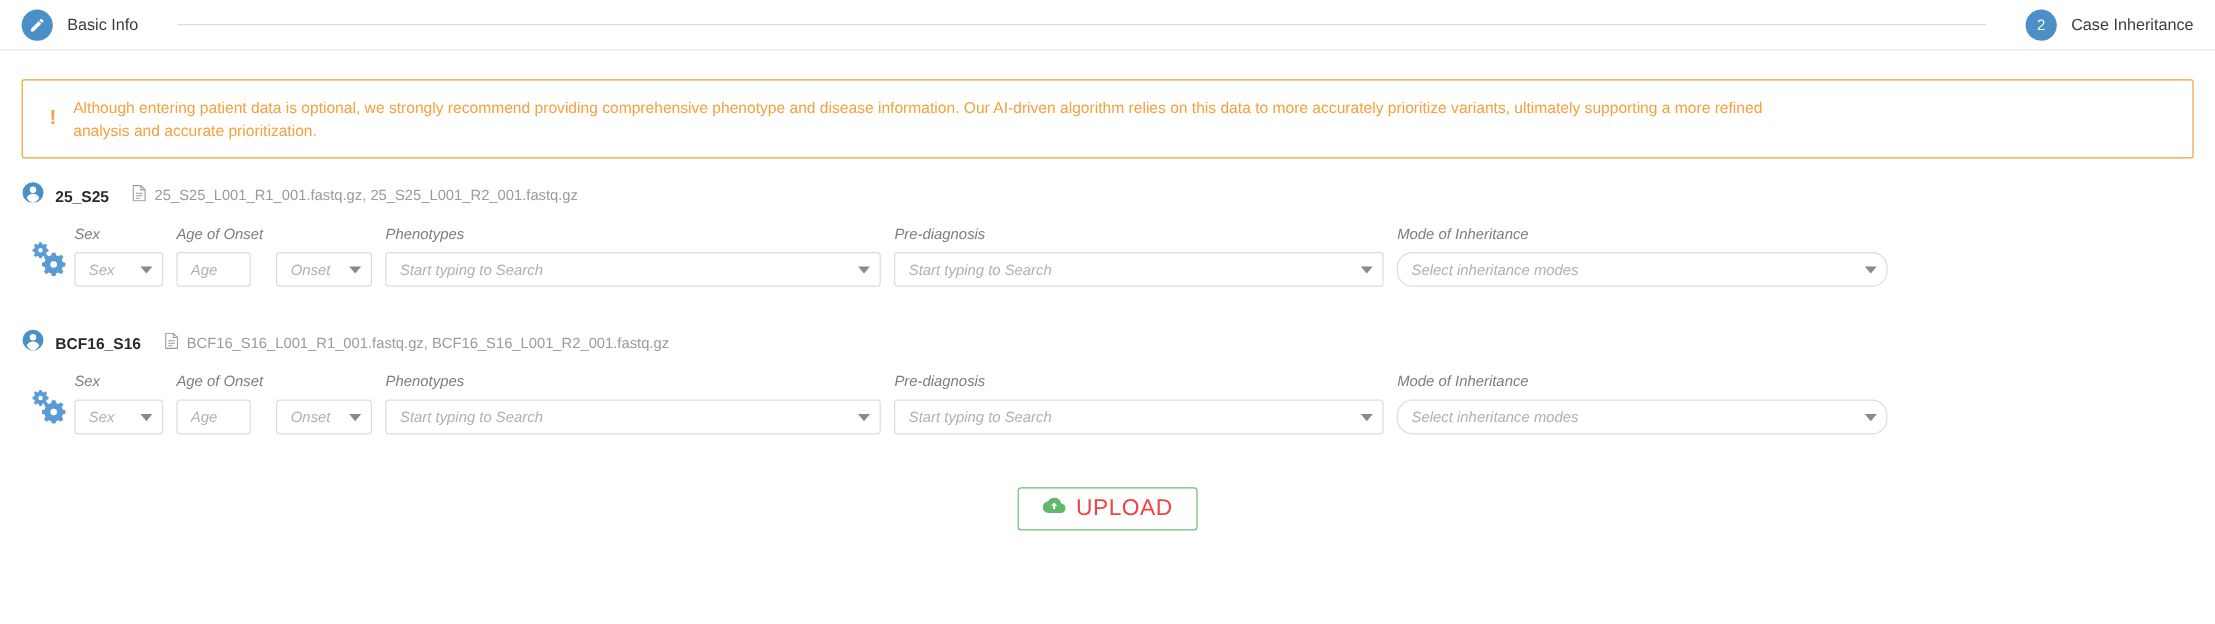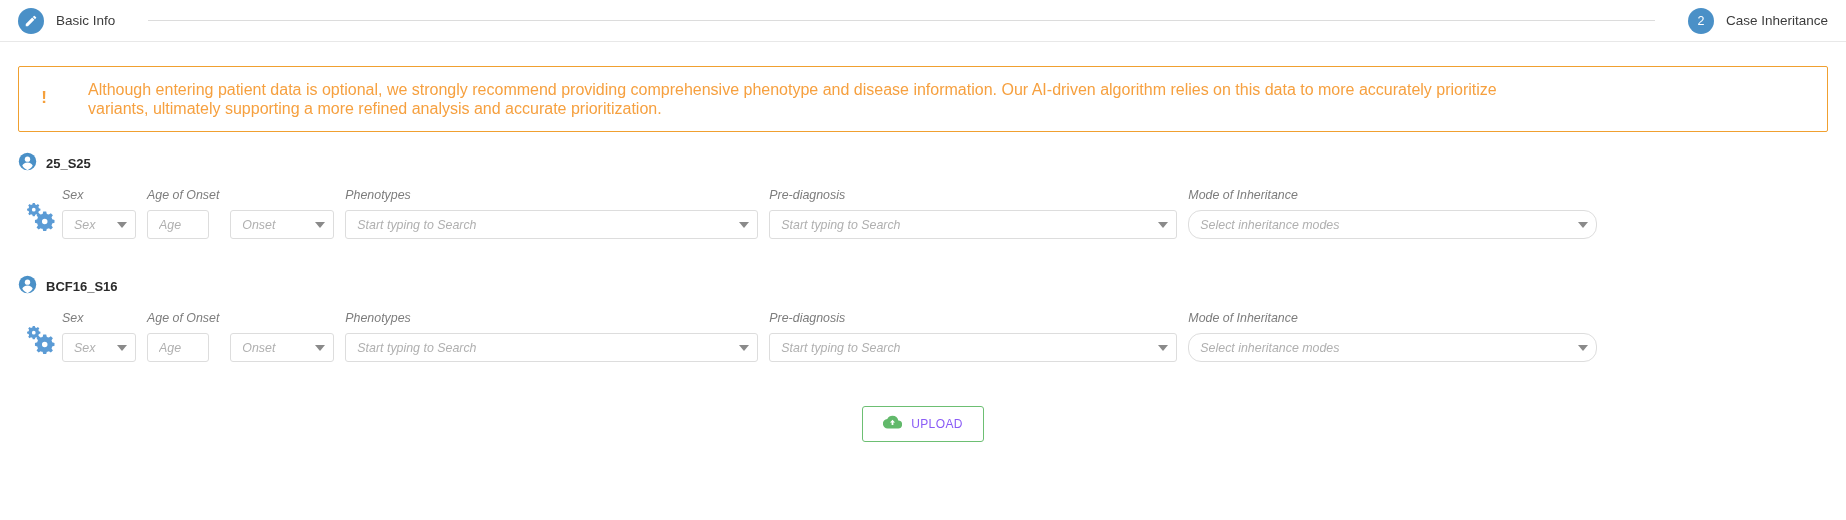--- a/index.html
+++ b/index.html
@@ -80,25 +80,24 @@
     width: 22px;
     color: #f5a03c;
     font-size: 17px;
     font-weight: bold;
     line-height: 19px;
     text-align: center;
     padding-top: 8px;
   }
   .alert-text {
     color: #f6a03f;
-    font-size: 16px;
+    font-size: 13px;
     line-height: 19px;
     padding-left: 6px;
     max-width: 1420px;
-    margin-left: 27px;
   }
 
   
   .sample {
     margin: 0 18px;
     padding-top: 18px;
   }
   .sample-header {
     display: flex;
     align-items: center;
@@ -181,41 +180,41 @@
   .caret {
     flex: 0 0 auto;
     width: 0; height: 0;
     border-left: 5px solid transparent;
     border-right: 5px solid transparent;
     border-top: 6px solid #8a8a8a;
     margin-left: 8px;
   }
   .w-sex     { width: 74px; }
   .w-age     { width: 62px; justify-content: flex-end; }
-  .w-onset   { width: 104px; }
+  .w-onset   { width: 80px; }
   .w-pheno   { width: 413px; }
   .w-prediag { width: 408px; }
   .w-moi     { width: 409px; border-radius: 13px; }
 
   
   .upload-row {
     display: flex;
     justify-content: center;
     margin-top: 44px;
   }
   .upload-btn {
     border: 1px solid #6dbf73;
-    color: #8b5cf6;
+    color: #ef4444;
     background: #ffffff;
     border-radius: 3px;
     height: 34px;
     padding: 0 20px;
     display: flex;
     align-items: center;
-    font-size: 12px;
+    font-size: 19px;
     letter-spacing: 0.4px;
     cursor: pointer;
   }
   .upload-btn .cloud { margin-right: 9px; display:block; }
 </style>
 </head>
 <body>
 
 <div class="stepper">
 
@@ -251,20 +250,30 @@
 
   <div class="sample-header">
     <span class="person-icon">
       <svg width="19" height="19" viewBox="0 0 24 24" fill="#4a90c7" aria-hidden="true">
         <circle cx="12" cy="12" r="11"></circle>
         <circle cx="12" cy="9" r="3.4" fill="#ffffff"></circle>
         <path d="M12 13.3c-3.2 0-5.9 1.8-6.6 4.2A11 11 0 0 0 12 23a11 11 0 0 0 6.6-5.5c-.7-2.4-3.4-4.2-6.6-4.2z" fill="#ffffff"></path>
       </svg>
     </span>
     <div class="sample-name">25_S25</div>
+    <div class="file-chip">
+      <span class="file-icon">
+        <svg width="12" height="14" viewBox="0 0 16 20" aria-hidden="true">
+          <path d="M1 1h9l5 5v13H1z" fill="#ffffff" stroke="#9b9b9b" stroke-width="1.3"></path>
+          <path d="M10 1v5h5" fill="none" stroke="#9b9b9b" stroke-width="1.3"></path>
+          <path d="M4 10h8M4 13h8M4 16h5" stroke="#9b9b9b" stroke-width="1.2"></path>
+        </svg>
+      </span>
+      <div class="file-names">25_S25_L001_R1_001.fastq.gz, 25_S25_L001_R2_001.fastq.gz</div>
+    </div>
   </div>
 
   <div class="form-area">
     <div class="gear-cell">
       <span>
         <svg width="30" height="30" viewBox="0 0 32 32" fill="#5b9bd5" aria-hidden="true">
           <path d="M10.4 2.1l.5 1.7c.5.07 1 .23 1.43.46l1.45-1 1.5 1.5-1 1.45c.23.44.39.92.46 1.43l1.7.5v2.12l-1.7.5c-.07.51-.23.99-.46 1.43l1 1.45-1.5 1.5-1.45-1c-.44.23-.92.39-1.43.46l-.5 1.7H8.28l-.5-1.7a5 5 0 0 1-1.43-.46l-1.45 1-1.5-1.5 1-1.45a5 5 0 0 1-.46-1.43l-1.7-.5V8.14l1.7-.5c.07-.51.23-.99.46-1.43l-1-1.45 1.5-1.5 1.45 1c.44-.23.92-.39 1.43-.46l.5-1.7h2.12zM9.34 7.2a2 2 0 1 0 0 4 2 2 0 0 0 0-4z"></path>
           <path d="M22.6 11.3l.72 2.5c.75.11 1.46.35 2.1.69l2.13-1.47 2.2 2.2-1.47 2.13c.34.64.58 1.35.69 2.1l2.5.72v3.12l-2.5.72c-.11.75-.35 1.46-.69 2.1l1.47 2.13-2.2 2.2-2.13-1.47c-.64.34-1.35.58-2.1.69l-.72 2.5h-3.12l-.72-2.5a7.4 7.4 0 0 1-2.1-.69l-2.13 1.47-2.2-2.2 1.47-2.13a7.4 7.4 0 0 1-.69-2.1l-2.5-.72v-3.12l2.5-.72c.11-.75.35-1.46.69-2.1l-1.47-2.13 2.2-2.2 2.13 1.47c.64-.34 1.35-.58 2.1-.69l.72-2.5h3.12zm-1.56 7.5a2.95 2.95 0 1 0 0 5.9 2.95 2.95 0 0 0 0-5.9z"></path>
         </svg>
       </span>
@@ -325,20 +334,30 @@
 
   <div class="sample-header">
     <span class="person-icon">
       <svg width="19" height="19" viewBox="0 0 24 24" fill="#4a90c7" aria-hidden="true">
         <circle cx="12" cy="12" r="11"></circle>
         <circle cx="12" cy="9" r="3.4" fill="#ffffff"></circle>
         <path d="M12 13.3c-3.2 0-5.9 1.8-6.6 4.2A11 11 0 0 0 12 23a11 11 0 0 0 6.6-5.5c-.7-2.4-3.4-4.2-6.6-4.2z" fill="#ffffff"></path>
       </svg>
     </span>
     <div class="sample-name">BCF16_S16</div>
+    <div class="file-chip">
+      <span class="file-icon">
+        <svg width="12" height="14" viewBox="0 0 16 20" aria-hidden="true">
+          <path d="M1 1h9l5 5v13H1z" fill="#ffffff" stroke="#9b9b9b" stroke-width="1.3"></path>
+          <path d="M10 1v5h5" fill="none" stroke="#9b9b9b" stroke-width="1.3"></path>
+          <path d="M4 10h8M4 13h8M4 16h5" stroke="#9b9b9b" stroke-width="1.2"></path>
+        </svg>
+      </span>
+      <div class="file-names">BCF16_S16_L001_R1_001.fastq.gz, BCF16_S16_L001_R2_001.fastq.gz</div>
+    </div>
   </div>
 
   <div class="form-area">
     <div class="gear-cell">
       <span>
         <svg width="30" height="30" viewBox="0 0 32 32" fill="#5b9bd5" aria-hidden="true">
           <path d="M10.4 2.1l.5 1.7c.5.07 1 .23 1.43.46l1.45-1 1.5 1.5-1 1.45c.23.44.39.92.46 1.43l1.7.5v2.12l-1.7.5c-.07.51-.23.99-.46 1.43l1 1.45-1.5 1.5-1.45-1c-.44.23-.92.39-1.43.46l-.5 1.7H8.28l-.5-1.7a5 5 0 0 1-1.43-.46l-1.45 1-1.5-1.5 1-1.45a5 5 0 0 1-.46-1.43l-1.7-.5V8.14l1.7-.5c.07-.51.23-.99.46-1.43l-1-1.45 1.5-1.5 1.45 1c.44-.23.92-.39 1.43-.46l.5-1.7h2.12zM9.34 7.2a2 2 0 1 0 0 4 2 2 0 0 0 0-4z"></path>
           <path d="M22.6 11.3l.72 2.5c.75.11 1.46.35 2.1.69l2.13-1.47 2.2 2.2-1.47 2.13c.34.64.58 1.35.69 2.1l2.5.72v3.12l-2.5.72c-.11.75-.35 1.46-.69 2.1l1.47 2.13-2.2 2.2-2.13-1.47c-.64.34-1.35.58-2.1.69l-.72 2.5h-3.12l-.72-2.5a7.4 7.4 0 0 1-2.1-.69l-2.13 1.47-2.2-2.2 1.47-2.13a7.4 7.4 0 0 1-.69-2.1l-2.5-.72v-3.12l2.5-.72c.11-.75.35-1.46.69-2.1l-1.47-2.13 2.2-2.2 2.13 1.47c.64-.34 1.35-.58 2.1-.69l.72-2.5h3.12zm-1.56 7.5a2.95 2.95 0 1 0 0 5.9 2.95 2.95 0 0 0 0-5.9z"></path>
         </svg>
       </span>

